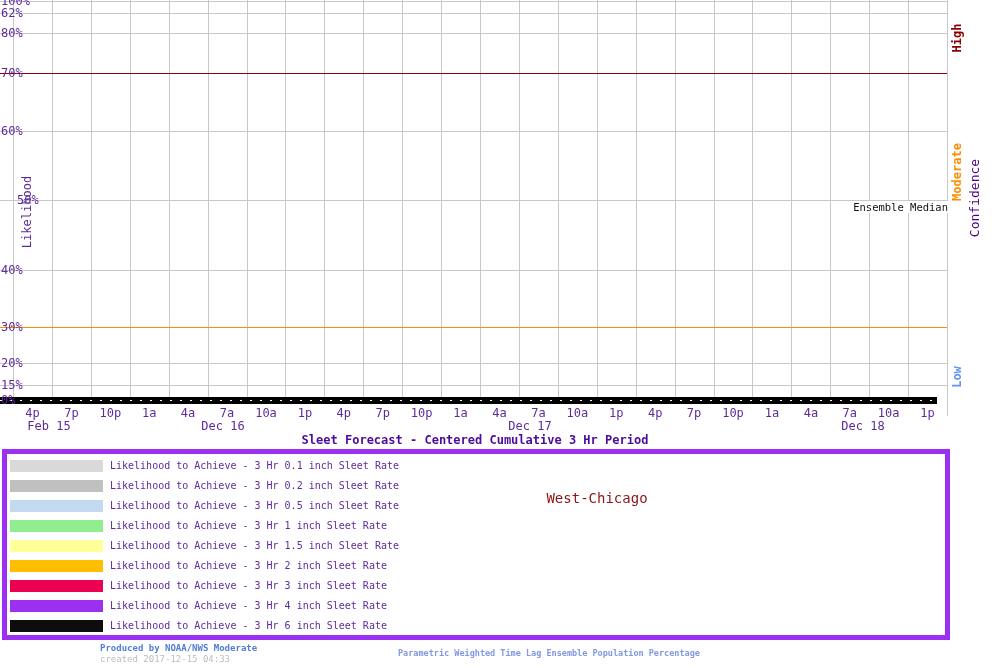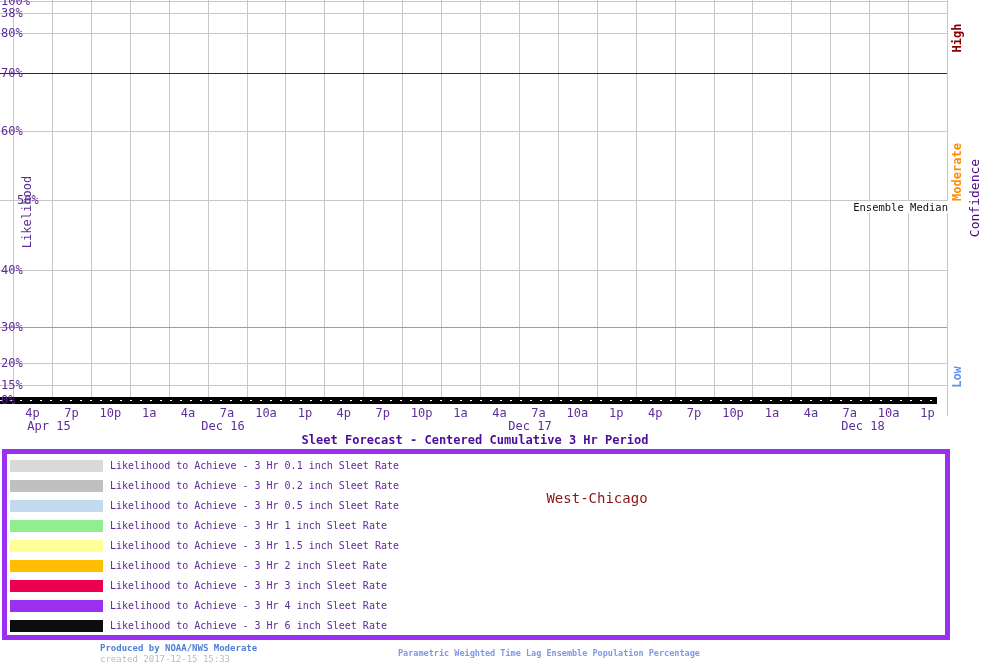--- a/index.html
+++ b/index.html
@@ -79,21 +79,21 @@
       <div class="hgrid" style="top: 363px;"></div>
       <div class="hgrid" style="top: 385px;"></div>
       <div class="refline" style="top: 73px; background: rgb(139, 0, 0);"></div>
       <div class="refline" style="top: 327px; background: rgb(255, 140, 0);"></div>
     </div>
 
   <div class="vtext y-title">Likelihood</div>
 
   <div style="position:absolute;left:0;top:0;">
       <div class="ylab" style="top: 1px;">100%</div>
-      <div class="ylab" style="top: 13px;">38%</div>
+      <div class="ylab" style="top: 13px;">62%</div>
       <div class="ylab" style="top: 33px;">80%</div>
       <div class="ylab" style="top: 73px;">70%</div>
       <div class="ylab" style="top: 131px;">60%</div>
       <div class="ylab" style="top: 200px; padding-left: 16px;">50%</div>
       <div class="ylab" style="top: 270px;">40%</div>
       <div class="ylab" style="top: 327px;">30%</div>
       <div class="ylab" style="top: 363px;">20%</div>
       <div class="ylab" style="top: 385px;">15%</div>
       <div class="ylab" style="top: 400px;">0%</div>
     </div>
@@ -115,21 +115,21 @@
       <div class="xlab" style="left: 577.3px;">10a</div>
       <div class="xlab" style="left: 616.3px;">1p</div>
       <div class="xlab" style="left: 655.2px;">4p</div>
       <div class="xlab" style="left: 694.1px;">7p</div>
       <div class="xlab" style="left: 733px;">10p</div>
       <div class="xlab" style="left: 771.9px;">1a</div>
       <div class="xlab" style="left: 810.9px;">4a</div>
       <div class="xlab" style="left: 849.8px;">7a</div>
       <div class="xlab" style="left: 888.7px;">10a</div>
       <div class="xlab" style="left: 927.6px;">1p</div>
-      <div class="xdate" style="left: 49px;">Apr 15</div>
+      <div class="xdate" style="left: 49px;">Feb 15</div>
       <div class="xdate" style="left: 223px;">Dec 16</div>
       <div class="xdate" style="left: 530px;">Dec 17</div>
       <div class="xdate" style="left: 863px;">Dec 18</div>
     </div>
   <div style="position:absolute;left:0;top:0;">
       <div class="vtext band" style="top: 38px; color: rgb(139, 0, 0);">High</div>
       <div class="vtext band" style="top: 172px; color: rgb(255, 140, 0);">Moderate</div>
       <div class="vtext band" style="top: 377px; color: rgb(100, 149, 237);">Low</div>
     </div>
 
@@ -173,16 +173,16 @@
         <div class="lswatch" style="background: rgb(155, 48, 240);"></div>
         <div class="ltext">Likelihood to Achieve -  3 Hr 4 inch Sleet Rate</div>
       </div>
       <div class="lrow" style="top: 166px;">
         <div class="lswatch" style="background: rgb(13, 13, 13);"></div>
         <div class="ltext">Likelihood to Achieve -  3 Hr 6 inch Sleet Rate</div>
       </div>
     </div>
 
   <div class="foot-produced">Produced by NOAA/NWS Moderate</div>
-  <div class="foot-created">created 2017-12-15 15:33</div>
+  <div class="foot-created">created 2017-12-15 04:33</div>
   <div class="foot-method">Parametric Weighted Time Lag Ensemble Population Percentage</div>
 
 </div>
 
 </body></html>

